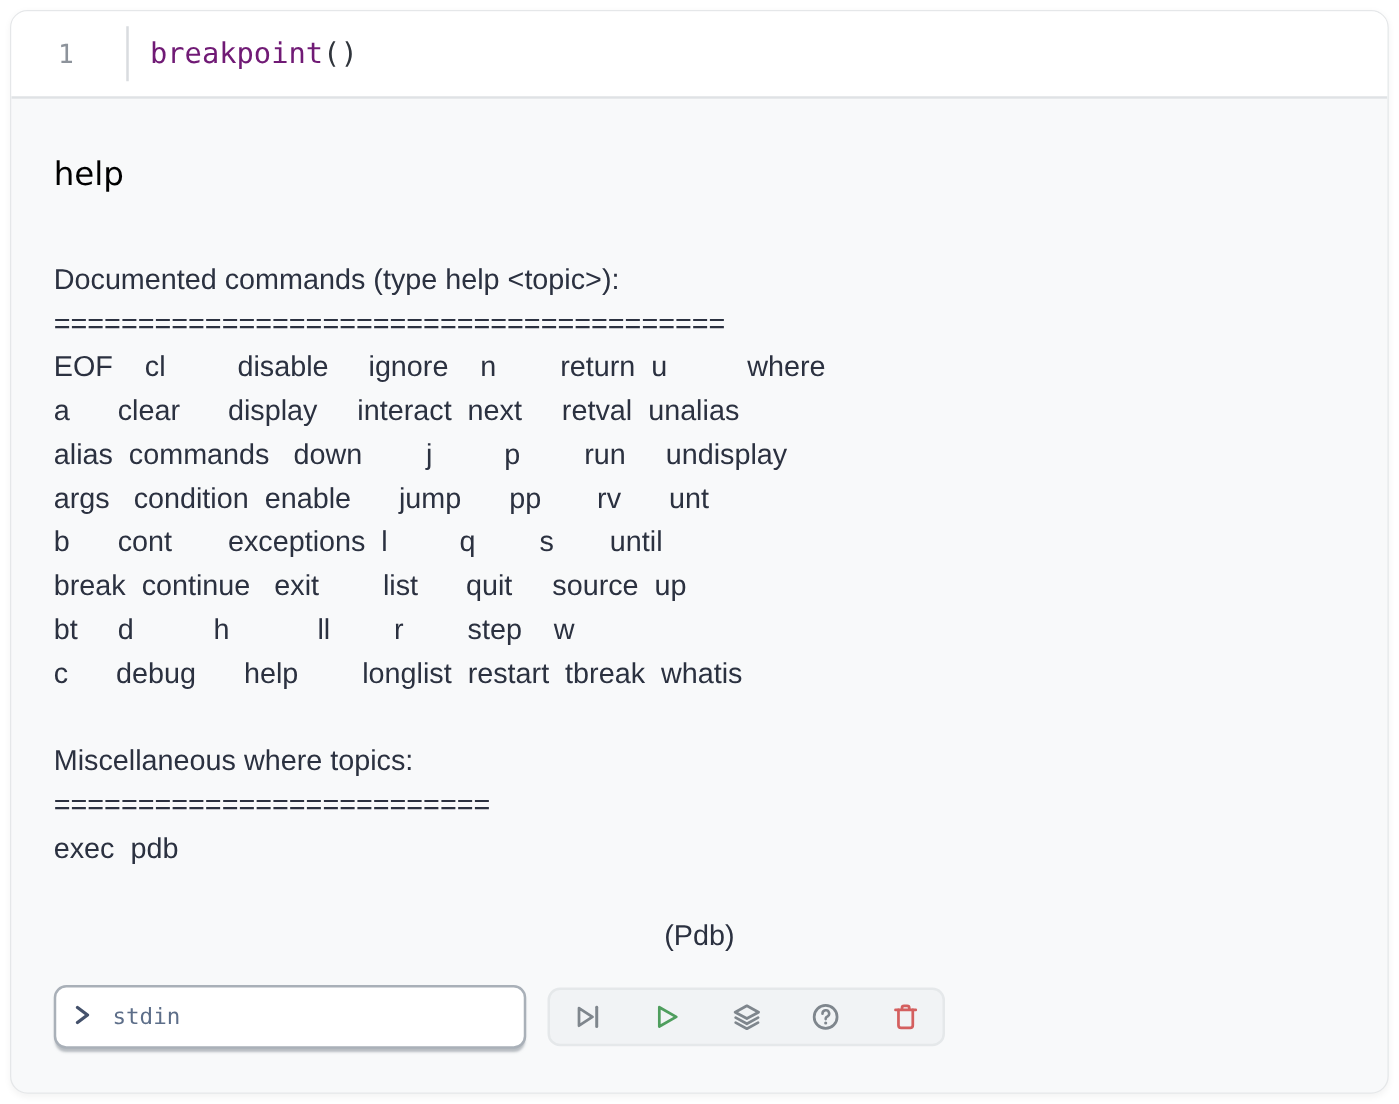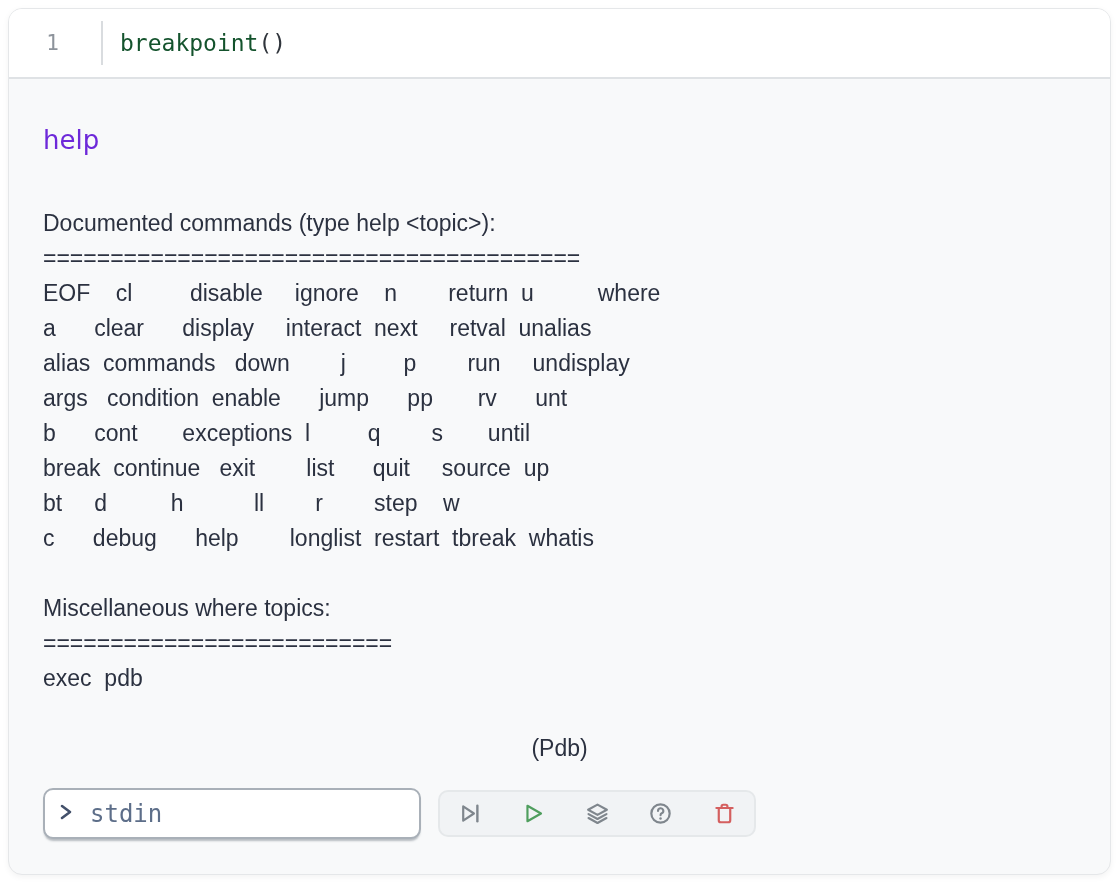--- a/index.html
+++ b/index.html
@@ -20,44 +20,44 @@
   .gutter {
     width:92px; box-sizing:border-box; text-align:right; padding-right:42px;
     font-family:"DejaVu Sans Mono", monospace; font-size:21px; color:#8d939b;
     flex:0 0 auto;
   }
   .gutter-divider { width:0; height:44px; border-left:2px solid #d9dcdf; flex:0 0 auto; }
   .code-line {
     padding-left:17px; font-family:"DejaVu Sans Mono", monospace;
     font-size:23px; color:#30353c; white-space:pre;
   }
-  .kw { color:#14532d; }
+  .kw { color:#701a75; }
 
   
   .console { padding:44px 34px 0 34px; }
-  .echo { font-size:26px; line-height:35px; color:#6d28d9; }
+  .echo { font-size:26px; line-height:35px; color:#000000; }
   .block {
     font-family:Liberation Sans, sans-serif; font-size:23px; line-height:35px;
     color:#2b3140; white-space:pre; margin:0;
   }
   .block-documented { margin-top:48px; }
   .block-misc { margin-top:35px; }
   .block-prompt { margin-top:35px;text-align:center; }
 
   
   .input-row { margin-top:22px; display:flex; align-items:center; gap:17px; }
   .stdin-box {
     width:378px; height:51px; box-sizing:border-box; background:#ffffff;
     border:2px solid #a9b0b8; border-radius:10px;
     display:flex; align-items:center; padding:0 14px; gap:13px;
     box-shadow:0 3px 2px -1px rgba(120,128,138,.5);
   }
   .stdin-input {
     flex:1; min-width:0; border:none; outline:none; background:transparent;
-    font-family:"DejaVu Sans Mono", monospace; font-size:24px; color:#3c4a63;
+    font-family:"DejaVu Sans Mono", monospace; font-size:18px; color:#3c4a63;
   }
   .stdin-input::placeholder { color:#5d6e89; opacity:1; }
 
   .toolbar {
     width:318px; height:47px; box-sizing:border-box;
     background:#f1f3f5; border:2px solid #e5e8ea; border-radius:10px;
     display:flex; align-items:center; justify-content:space-between; padding:0 16px;
   }
   .tbtn {
     background:none; border:none; padding:0; margin:0; cursor:pointer;

